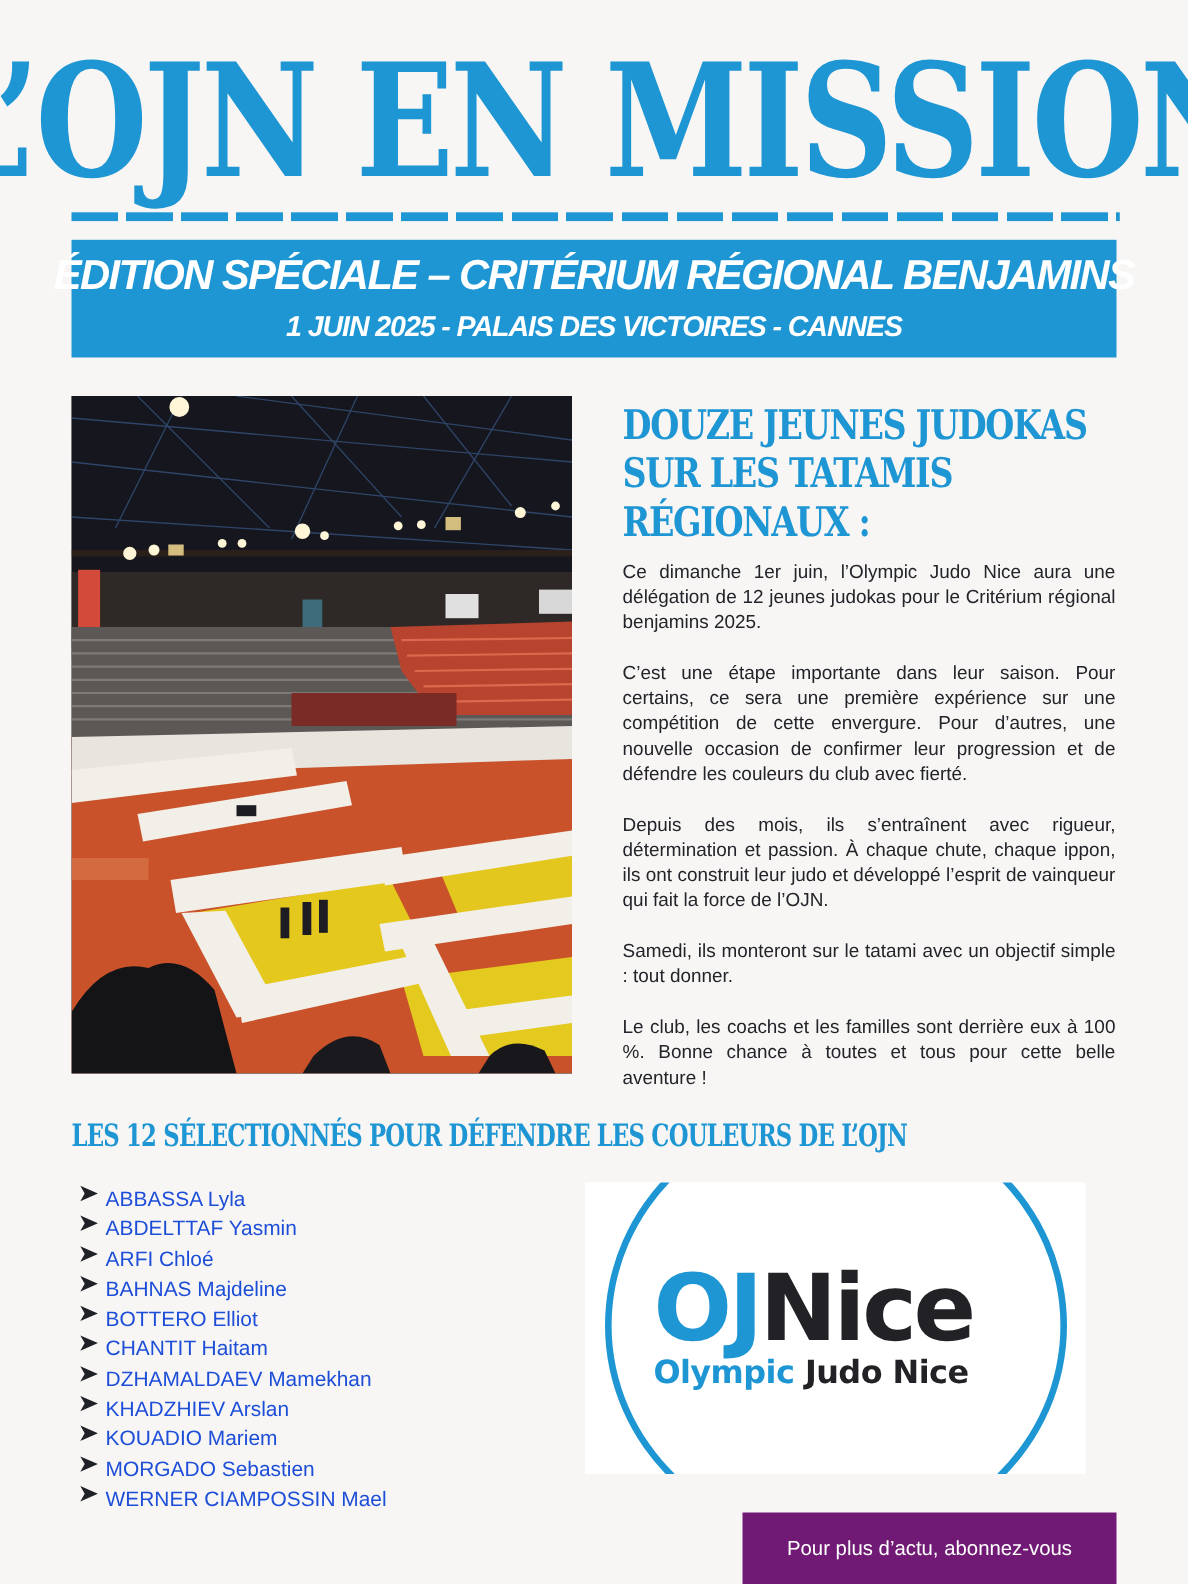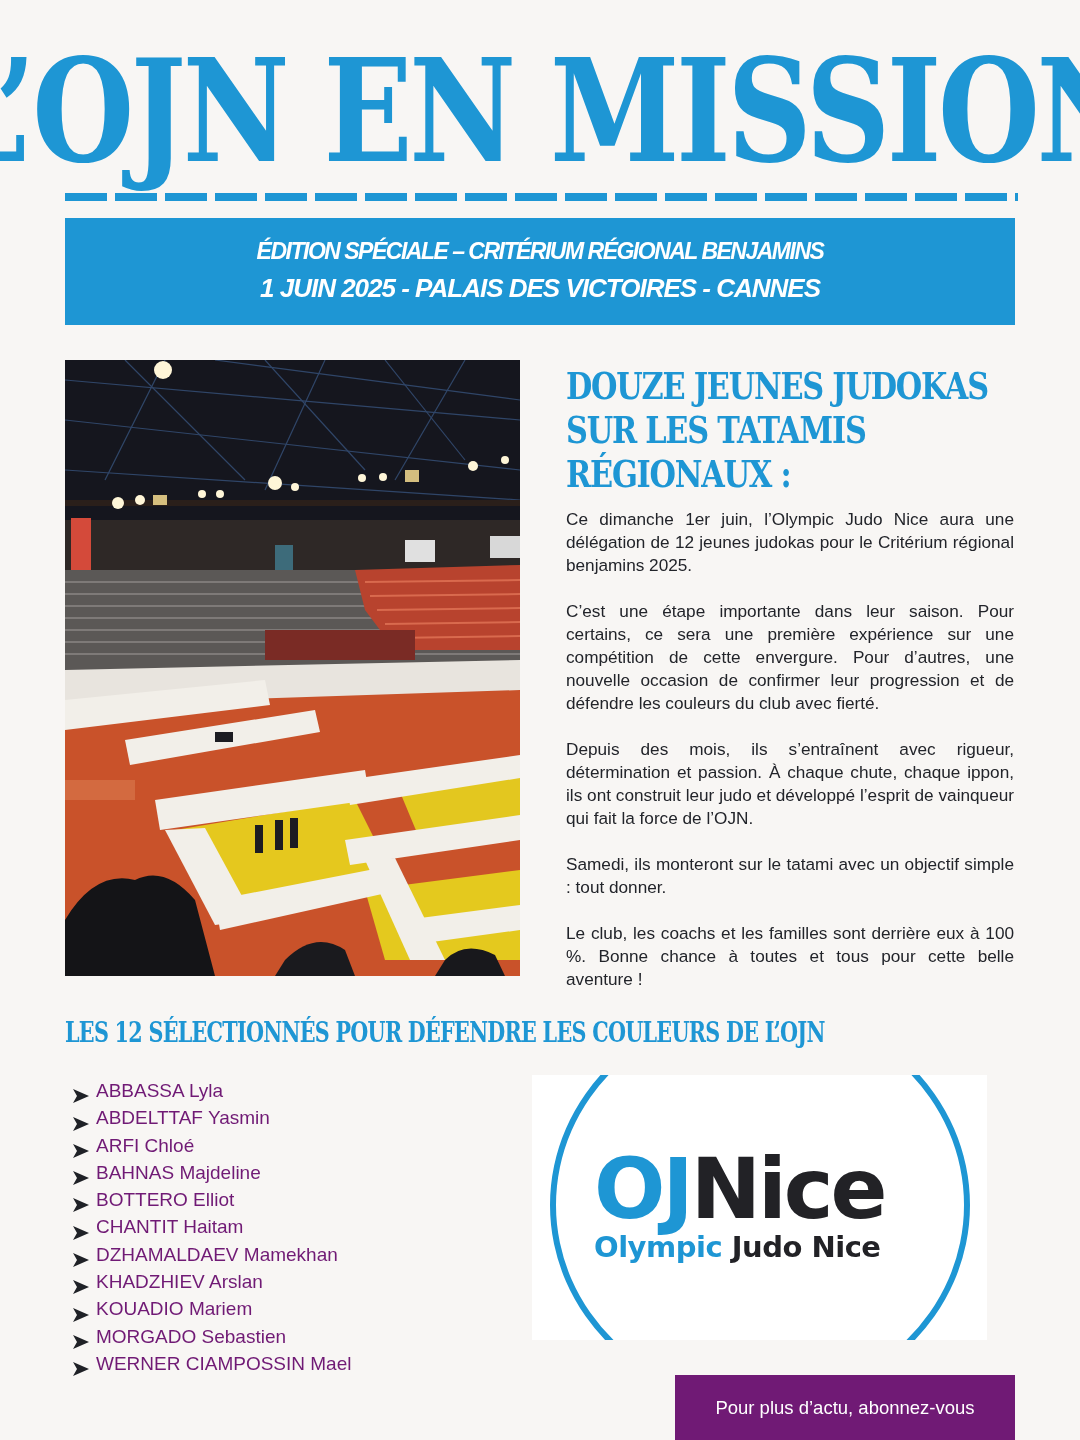--- a/index.html
+++ b/index.html
@@ -31,21 +31,21 @@
   }
   .banner {
     position: absolute; left: 65px; top: 218px; width: 950px; height: 107px;
     background: #1e96d4;
     display: flex; flex-direction: column; align-items: center; justify-content: center;
     color: #ffffff;
   }
   .banner-title {
     font-family: "Liberation Sans", sans-serif;
     font-weight: bold; font-style: italic;
-    font-size: 23px; letter-spacing: -1.5px;
+    font-size: 38px; letter-spacing: -1.5px;
     line-height: 1.1;
     white-space: nowrap;
   }
   .banner-sub {
     font-family: "Liberation Sans", sans-serif;
     font-weight: bold; font-style: italic;
     font-size: 26px; letter-spacing: -1px;
     margin-top: 8px;
     white-space: nowrap;
     text-align: center;
@@ -92,25 +92,25 @@
     line-height: 36px;
     white-space: nowrap;
     transform: scaleX(0.74);
     transform-origin: left top;
   }
   .roster {
     position: absolute; left: 72px; top: 1077px; width: 420px;
     list-style: none;
   }
   .roster li {
-    display: flex; align-items: flex-end;
+    display: flex; align-items: flex-start;
     font-family: "Liberation Sans", sans-serif;
     font-size: 19px;
     line-height: 27.3px;
-    color: #701a75;
+    color: #1d4ed8;
     white-space: nowrap;
   }
   .roster .arrow {
     display: inline-block; width: 18px; height: 16px; margin-right: 6px;
   }
   .logo-box {
     position: absolute; left: 532px; top: 1075px; width: 455px; height: 265px;
     background: #ffffff;
     overflow: hidden;
   }

